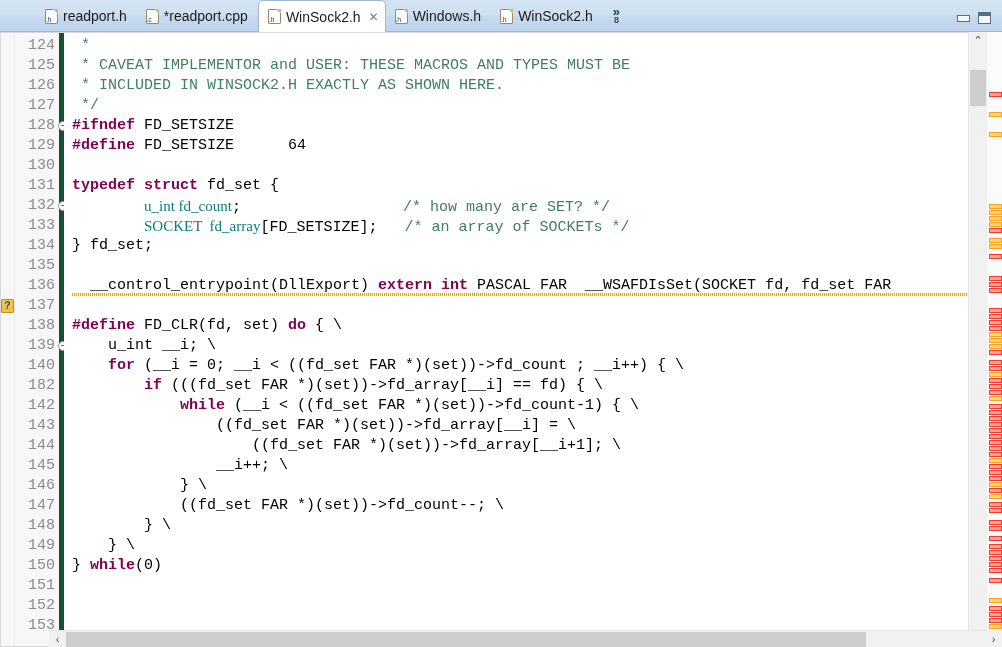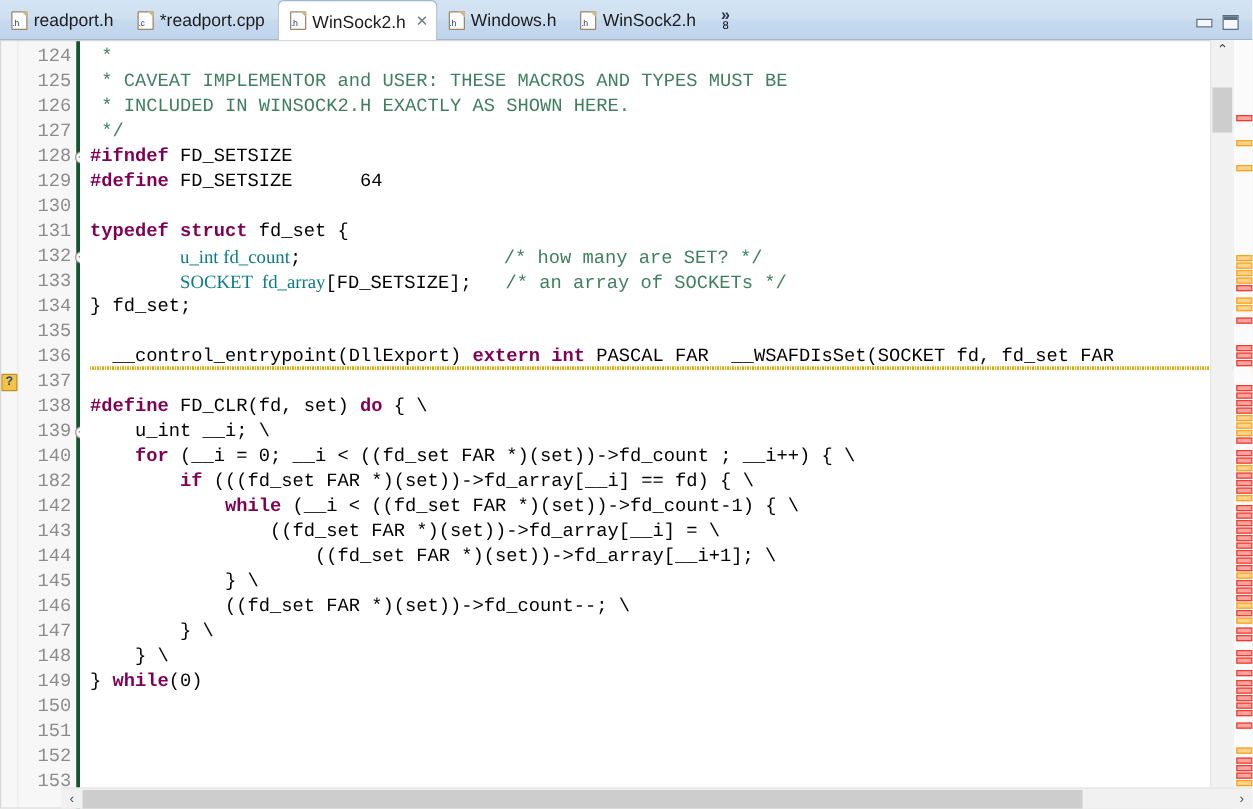--- a/index.html
+++ b/index.html
@@ -10,21 +10,21 @@
     font-family: "Liberation Sans", sans-serif;
   }
 
   #app { position: relative; width: 1002px; height: 647px; background:#ffffff; }
 
   
   .tabbar {
     position: absolute; left:0; top:0; width:1002px; height:32px;
     background: linear-gradient(to bottom,#d3e3f3 0%,#cfe0f1 48%,#c6daef 52%,#bfd5ec 100%);
     border-bottom: 1px solid #9fb8cf;
-    display:flex; align-items:flex-end;
+    display:flex; align-items:flex-end;padding-left:36px;
   }
   .tab {
     position: relative;
     height: 30px;
     display:flex; align-items:center; gap:5px;
     padding: 0 10px 0 9px;
     font-size: 14px;
     color:#1c1c1c;
     white-space:nowrap;
     cursor: default;
@@ -106,21 +106,21 @@
     background:#f5c243; border:1px solid #b8922c;
     border-radius:1px;
     font-size:10px; font-weight:bold; color:#1d4f91;
     text-align:center; line-height:12px;
     font-family:"Liberation Sans", sans-serif;
   }
 
   .line-numbers{
     width:49px; flex:none;
     background:#f7f7f7;
-    border-right:3px solid #14532d;
+    border-right:5px solid #14532d;
     position:relative;
     font-family:"Liberation Mono", monospace;
     font-size:15px;
     color:#8c8c8c;
     text-align:right;
     padding-top:4px;
   }
   .ln { height:20px; line-height:20px; padding-right:4px; position:relative; }
   .fold{
     position:absolute; right:-9px; top:5px;
@@ -308,20 +308,21 @@
           <div class="cl"><span class="tx"></span></div>
           <div class="cl warnrow"><span class="tx">  __control_entrypoint(DllExport) </span><span class="kw">extern int</span><span class="tx"> PASCAL FAR  __WSAFDIsSet(SOCKET fd, fd_set FAR</span></div>
           <div class="cl"><span class="tx"></span></div>
           <div class="cl"><span class="pp">#define</span><span class="tx"> FD_CLR(fd, set) </span><span class="kw">do</span><span class="tx"> { \</span></div>
           <div class="cl"><span class="tx">    u_int __i; \</span></div>
           <div class="cl"><span class="tx">    </span><span class="kw">for</span><span class="tx"> (__i = 0; __i &lt; ((fd_set FAR *)(set))-&gt;fd_count ; __i++) { \</span></div>
           <div class="cl"><span class="tx">        </span><span class="kw">if</span><span class="tx"> (((fd_set FAR *)(set))-&gt;fd_array[__i] == fd) { \</span></div>
           <div class="cl"><span class="tx">            </span><span class="kw">while</span><span class="tx"> (__i &lt; ((fd_set FAR *)(set))-&gt;fd_count-1) { \</span></div>
           <div class="cl"><span class="tx">                ((fd_set FAR *)(set))-&gt;fd_array[__i] = \</span></div>
           <div class="cl"><span class="tx">                    ((fd_set FAR *)(set))-&gt;fd_array[__i+1]; \</span></div>
+          <div class="cl"><span class="tx">                __i++; \</span></div>
           <div class="cl"><span class="tx">            } \</span></div>
           <div class="cl"><span class="tx">            ((fd_set FAR *)(set))-&gt;fd_count--; \</span></div>
           <div class="cl"><span class="tx">        } \</span></div>
           <div class="cl"><span class="tx">    } \</span></div>
           <div class="cl"><span class="tx">} </span><span class="kw">while</span><span class="tx">(0)</span></div>
           <div class="cl"><span class="tx"></span></div>
         </div>
 
     </div>
   </div>

